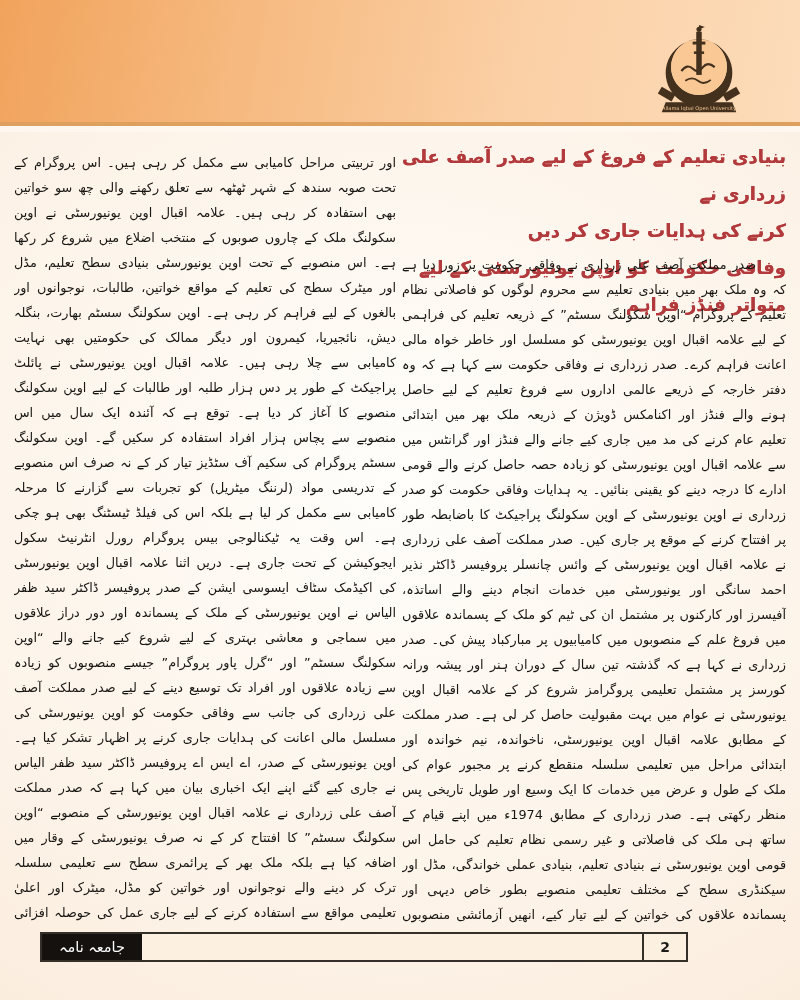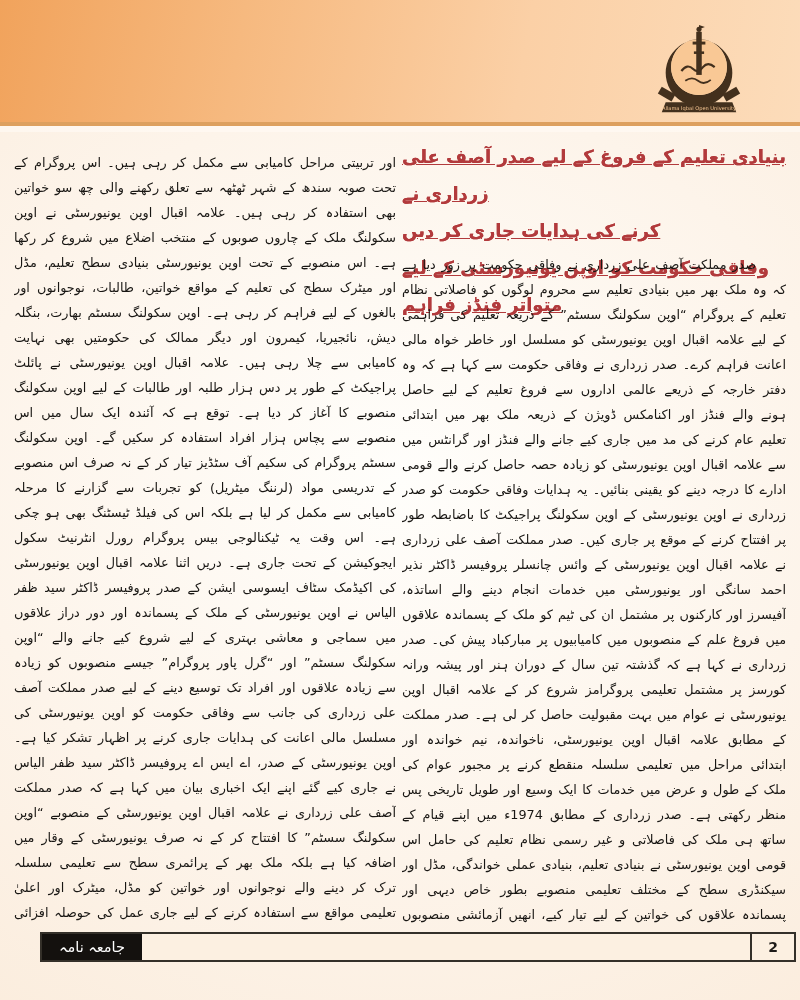--- a/index.html
+++ b/index.html
@@ -20,26 +20,25 @@
     box-shadow:0 6px 0 rgba(255,250,243,.7);
   }
   .logo-wrap {
     position:absolute; right:42px; top:22px; width:118px; height:98px;
   }
   .logo-wrap svg { width:100%; height:100%; }
 
   
   .headline {
     position:absolute; right:14px; top:138px; width:384px;
-    direction:rtl; text-align:left;
+    direction:rtl; text-align:right;
     color:#b23a3c;
     font-weight:bold;
     font-size:18px; line-height:37px;
     text-shadow:0 0 .4px #b23a3c;
-    text-decoration:underline;
   }
 
   
   .col {
     position:absolute;
     direction:rtl;
     text-align:justify;
     color:#181613;
     font-size:12.8px;
     line-height:25px;
@@ -50,21 +49,21 @@
   .col-right {
     right:14px; top:252px; width:384px; height:675px;
   }
   .col-right p { text-indent:30px; }
   .col-left {
     left:14px; top:150px; width:382px; height:775px;
   }
 
   
   .footer-bar {
-    position:absolute; left:40px; top:932px; width:756px; height:30px;
+    position:absolute; left:40px; top:932px; width:648px; height:30px;
     border:2px solid #343029;
     background:#fcf0e1;
     display:flex; align-items:stretch;
   }
   .footer-title {
     width:100px; background:#14110e; color:#ffffff;
     display:flex; align-items:center; justify-content:center;
     font-size:14.5px; direction:rtl;
   }
   .footer-spacer { flex:1; }

